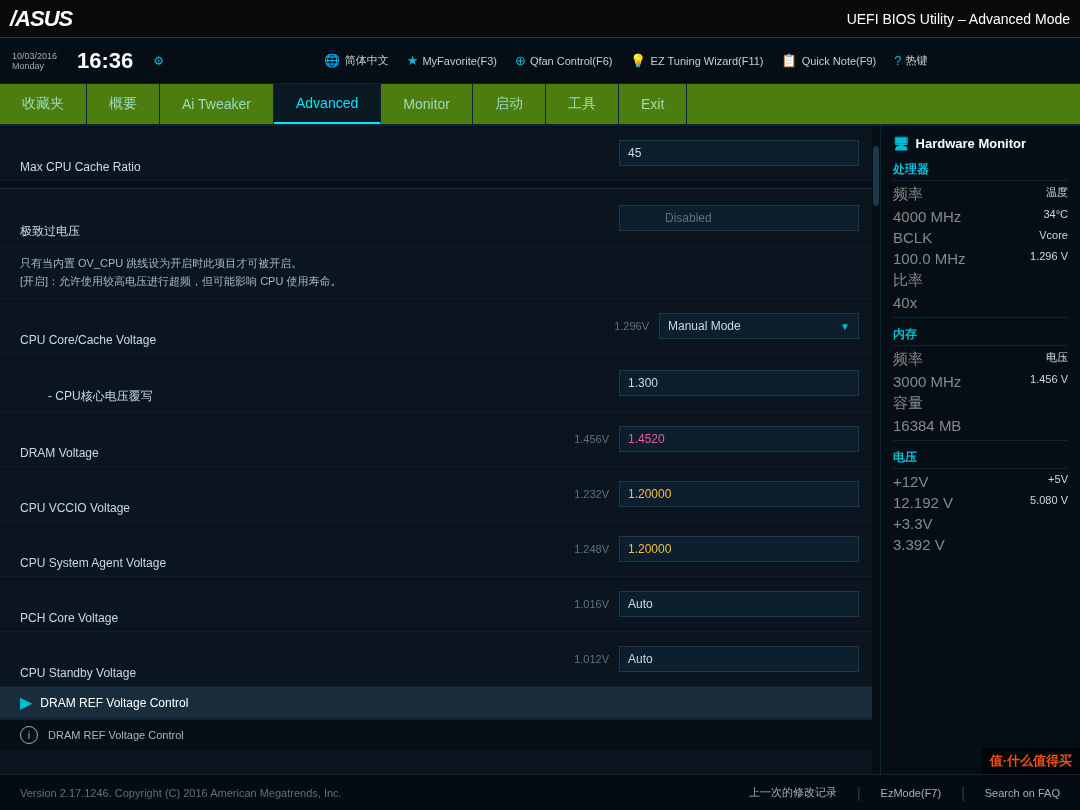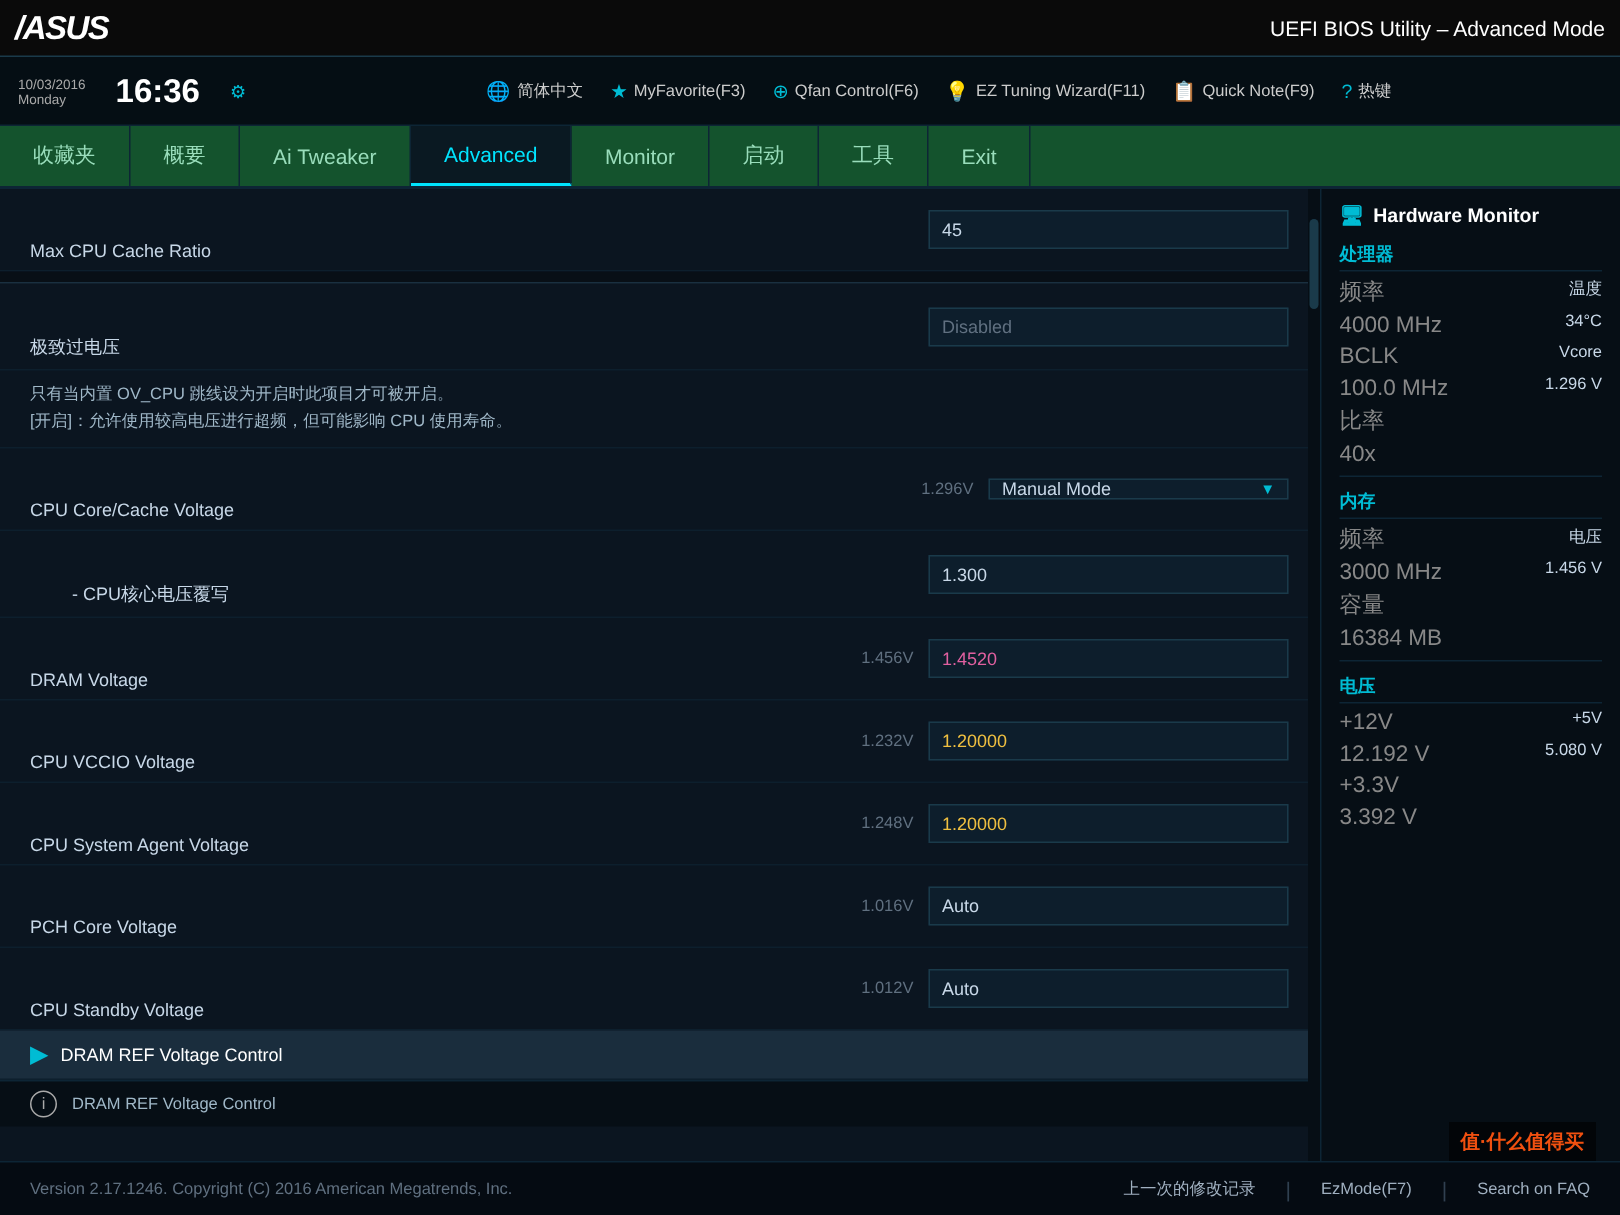--- a/index.html
+++ b/index.html
@@ -81,21 +81,21 @@
       gap: 4px;
       cursor: pointer;
     }
     .toolbar-item .ti-icon {
       color: #00bcd4;
       font-size: 13px;
     }
 
     
     .nav-bar {
-      background: #14532d;
+      background: #4d7c0f;
       border-bottom: 2px solid #0d2535;
       height: 42px;
       display: flex;
       align-items: stretch;
       text-align: right;
     }
     .nav-item {
       color: #9db;
       font-size: 14px;
       padding: 0 22px;
@@ -153,31 +153,31 @@
     .setting-hint {
       color: #607080;
       font-size: 11px;
       margin-right: 10px;
       min-width: 60px;
       text-align: right;
     }
 
     .text-highlight-yellow { color: #f0c040; }
     .text-highlight-pink { color: #e060a0; }
-    .text-disabled { color: #607080; }
+    .text-disabled { color: #607080; margin-left: 37px; }
 
     
     .dropdown-box {
       background: #0d1e2c;
       border: 1px solid #1a3a4a;
       color: #c8d8e8;
       font-size: 12px;
       padding: 3px 8px;
       min-width: 200px;
-      height: 14px;
+      height: 26px;
       display: flex;
       align-items: center;
       justify-content: space-between;
     }
     .dropdown-arrow {
       color: #00bcd4;
       font-size: 10px;
     }
 
     
@@ -345,21 +345,21 @@
     }
     .status-bar-divider {
       color: #304050;
       font-size: 14px;
     }
 
     
     .watermark {
       position: absolute;
       bottom: 36px;
-      right: 16px;
+      right: 0;
       padding: 4px 8px;
       background: rgba(0,0,0,0.6);
       color: #f05010;
       font-size: 13px;
       font-weight: bold;
       text-align: center;
     }
   </style>
 </head>
 <body>

